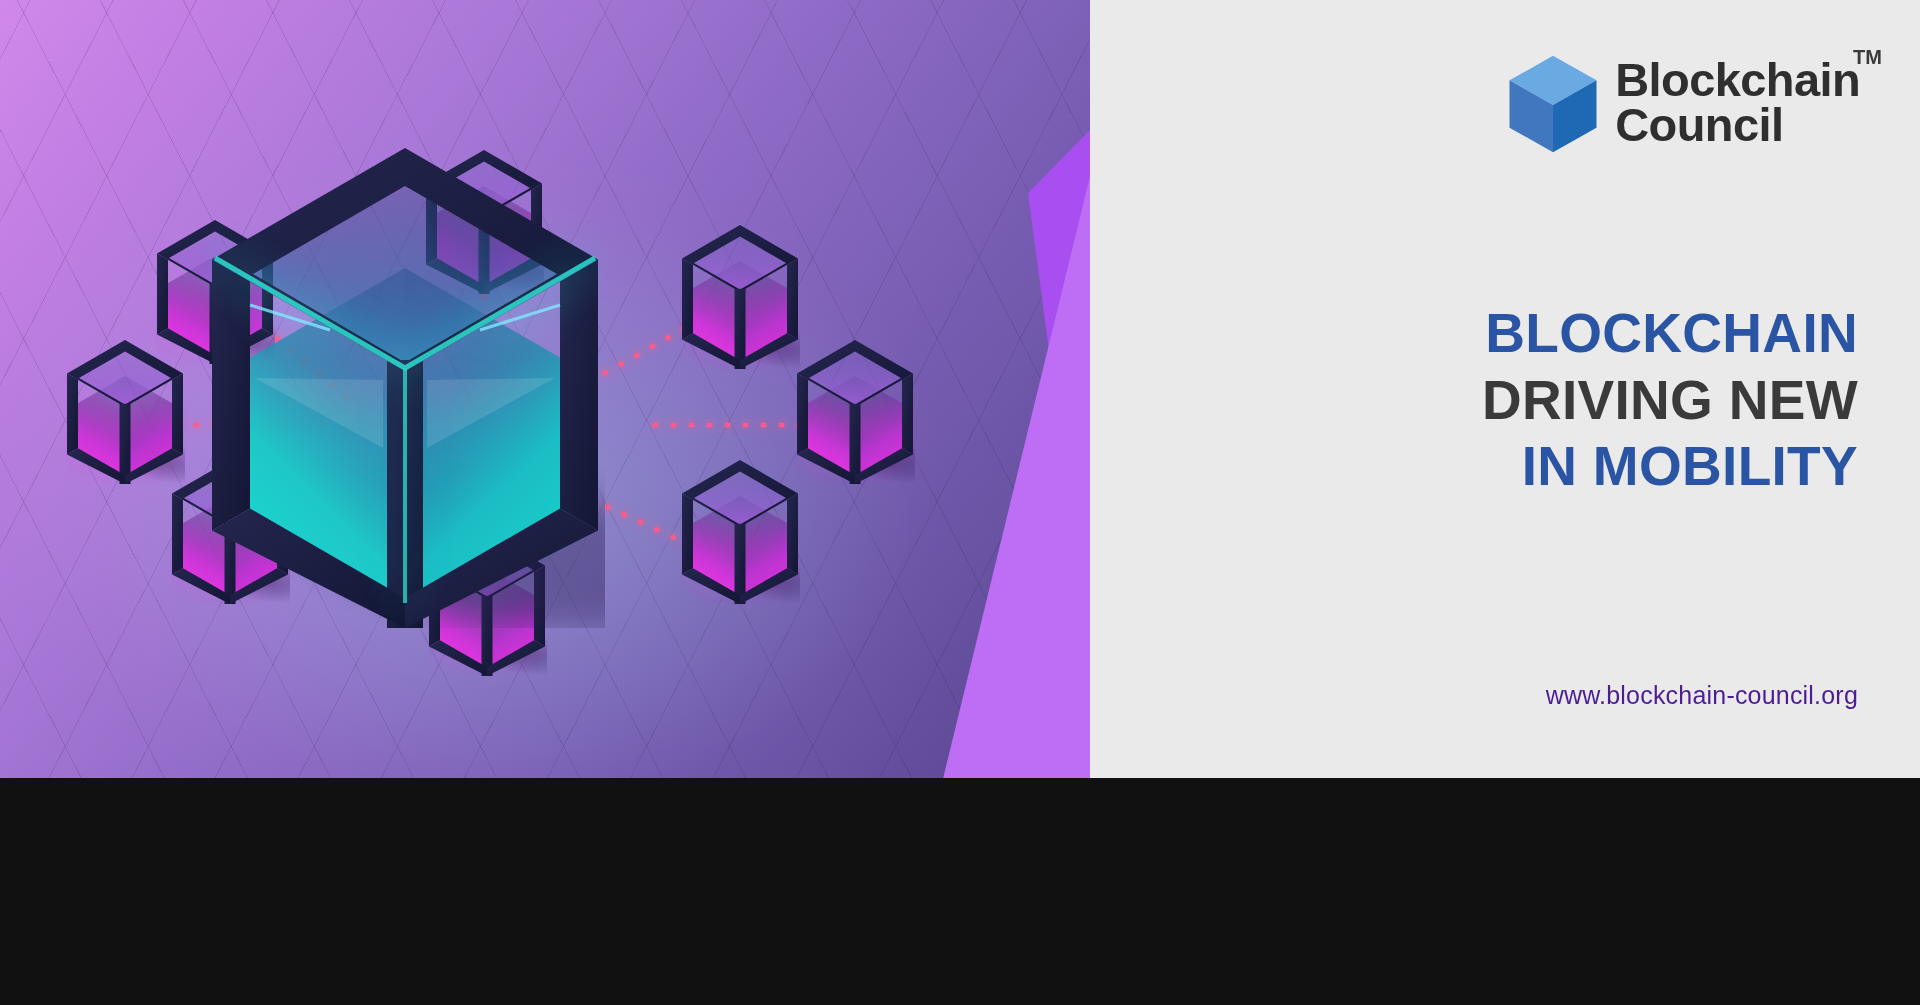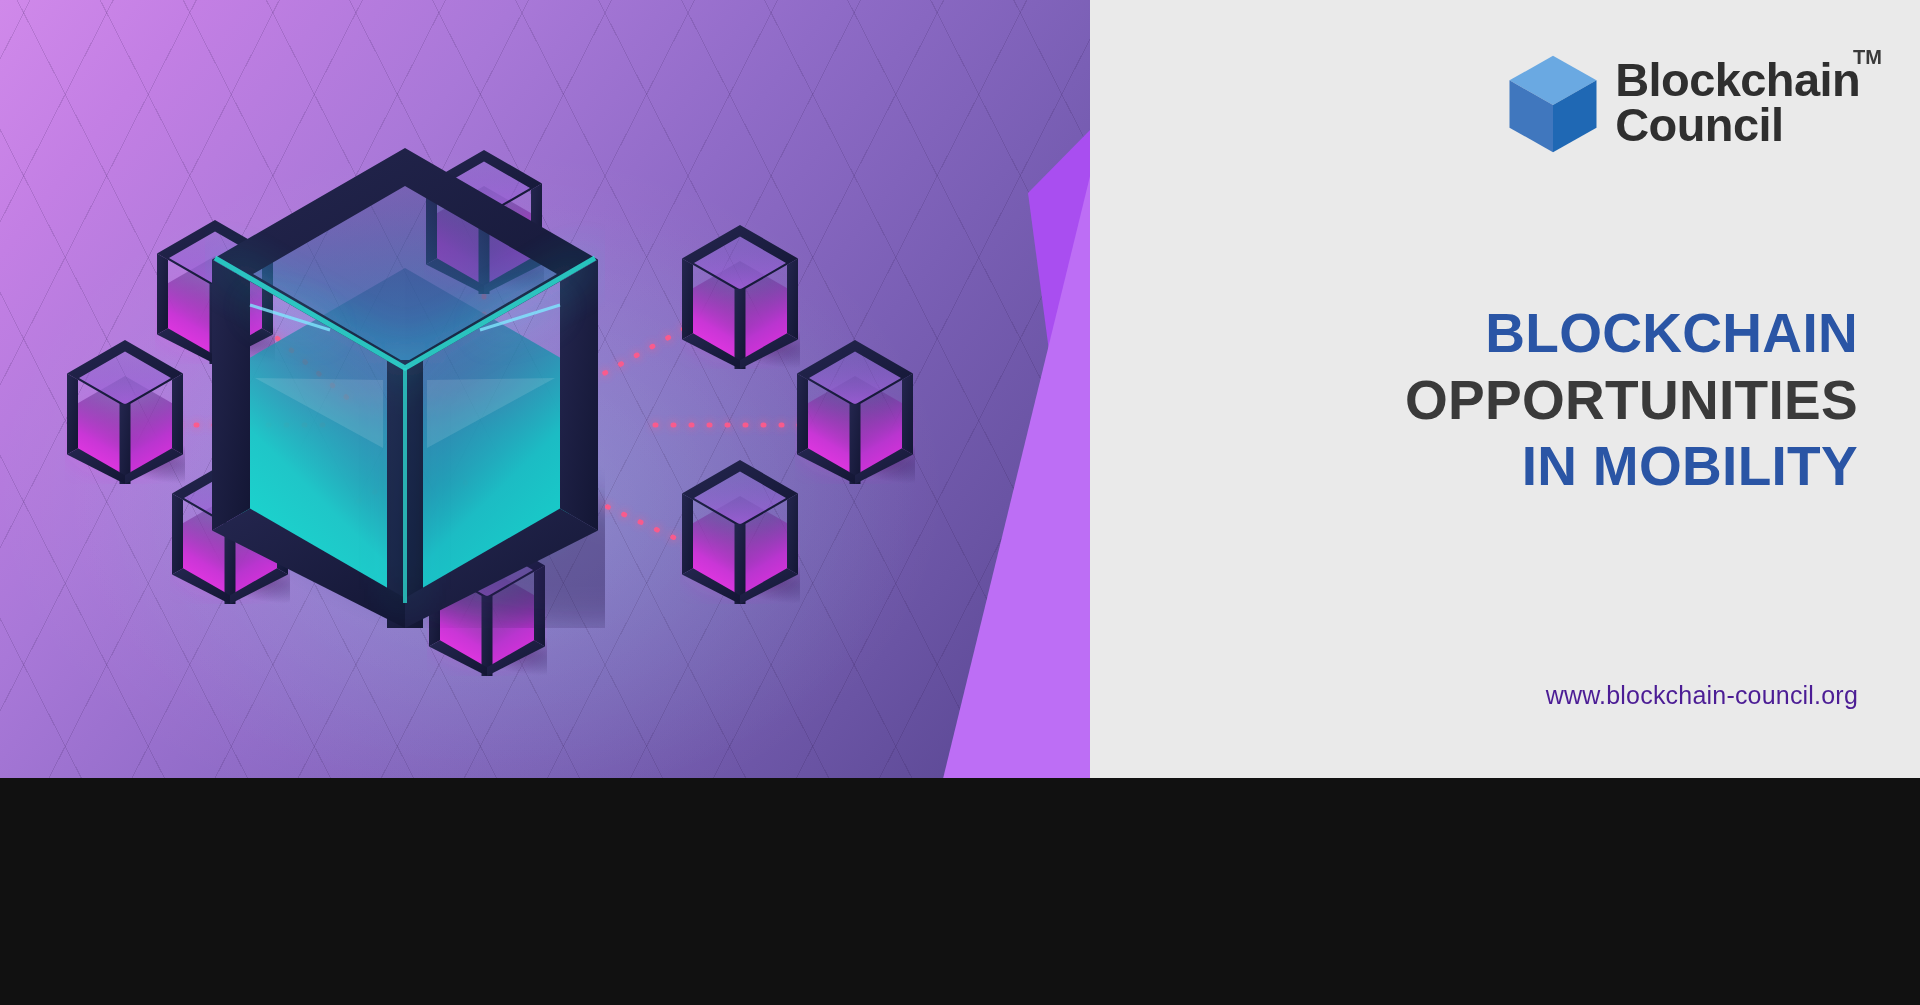--- a/index.html
+++ b/index.html
@@ -287,19 +287,19 @@
     </svg>
     <div class="logo-words">
       <span>Blockchain</span>
       <span class="l2">Council</span>
       <span class="logo-tm">TM</span>
     </div>
   </div>
 
   <div class="headline">
     <span class="accent">BLOCKCHAIN</span>
-    <span class="plain">OPPORTUNITIES</span>
+    <span class="plain">DRIVING NEW</span>
     <span class="accent">IN MOBILITY</span>
   </div>
 
   <div class="site-url">www.blockchain-council.org</div>
 
 </div>
 
 </body></html>

